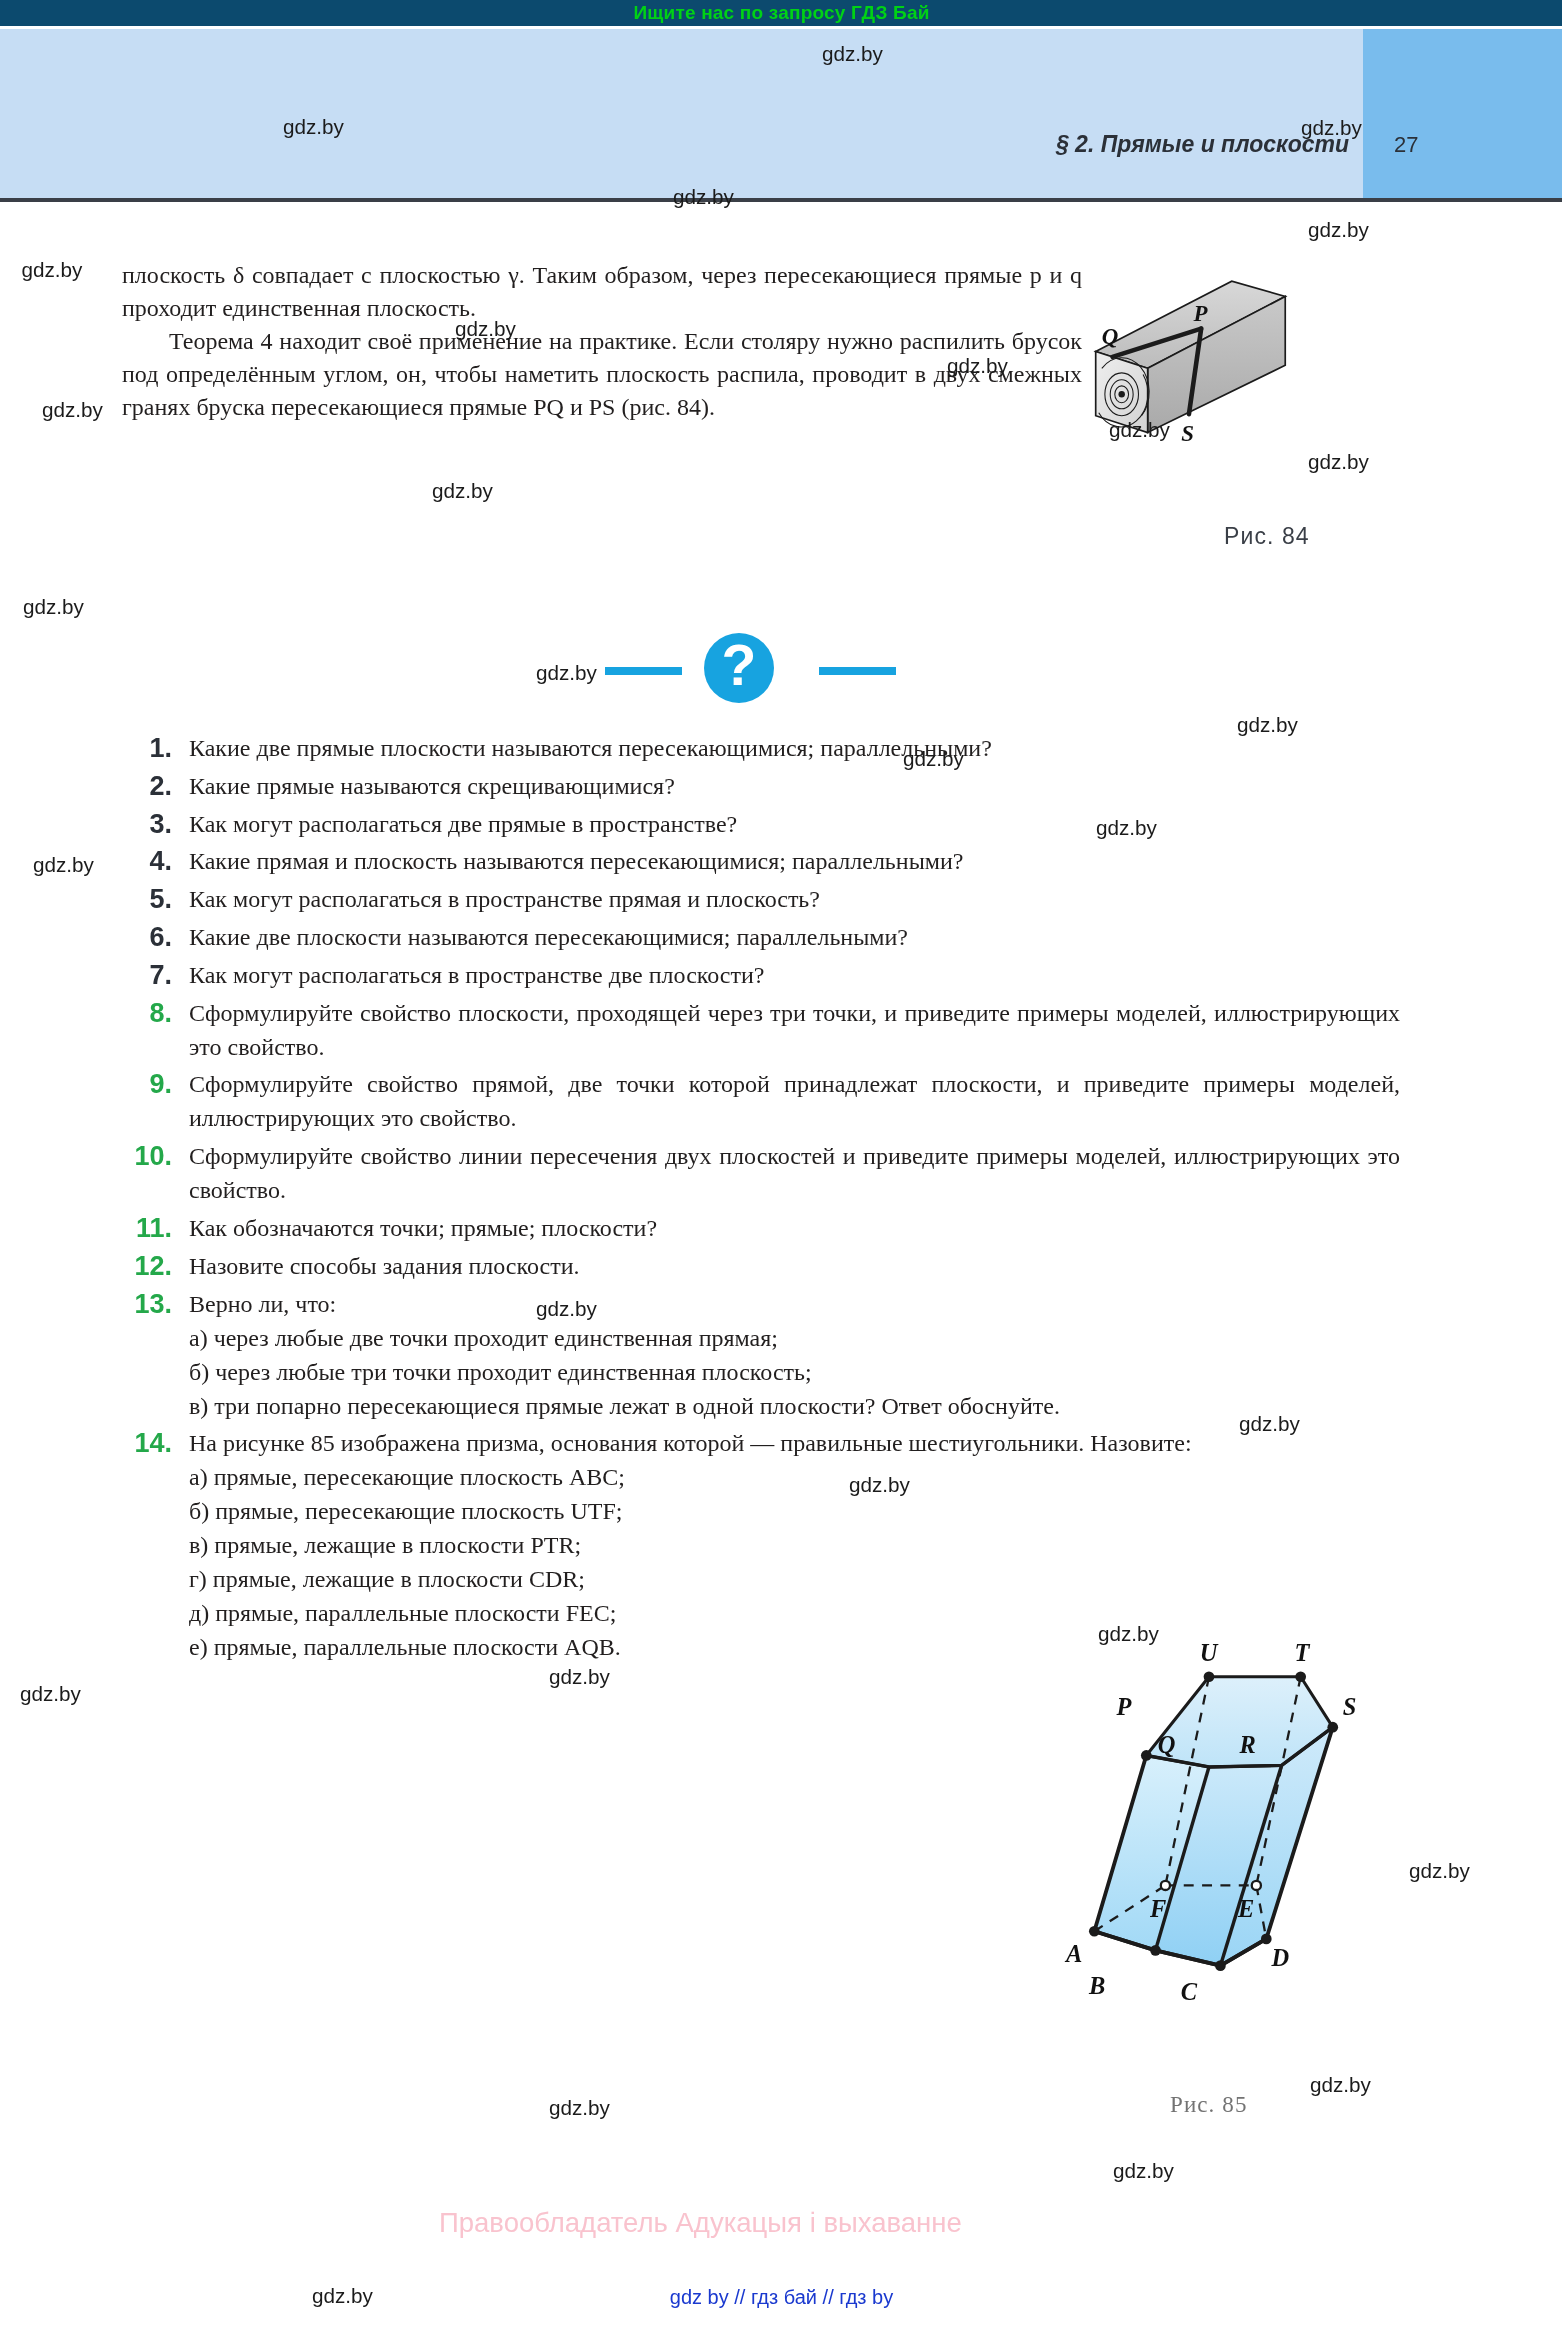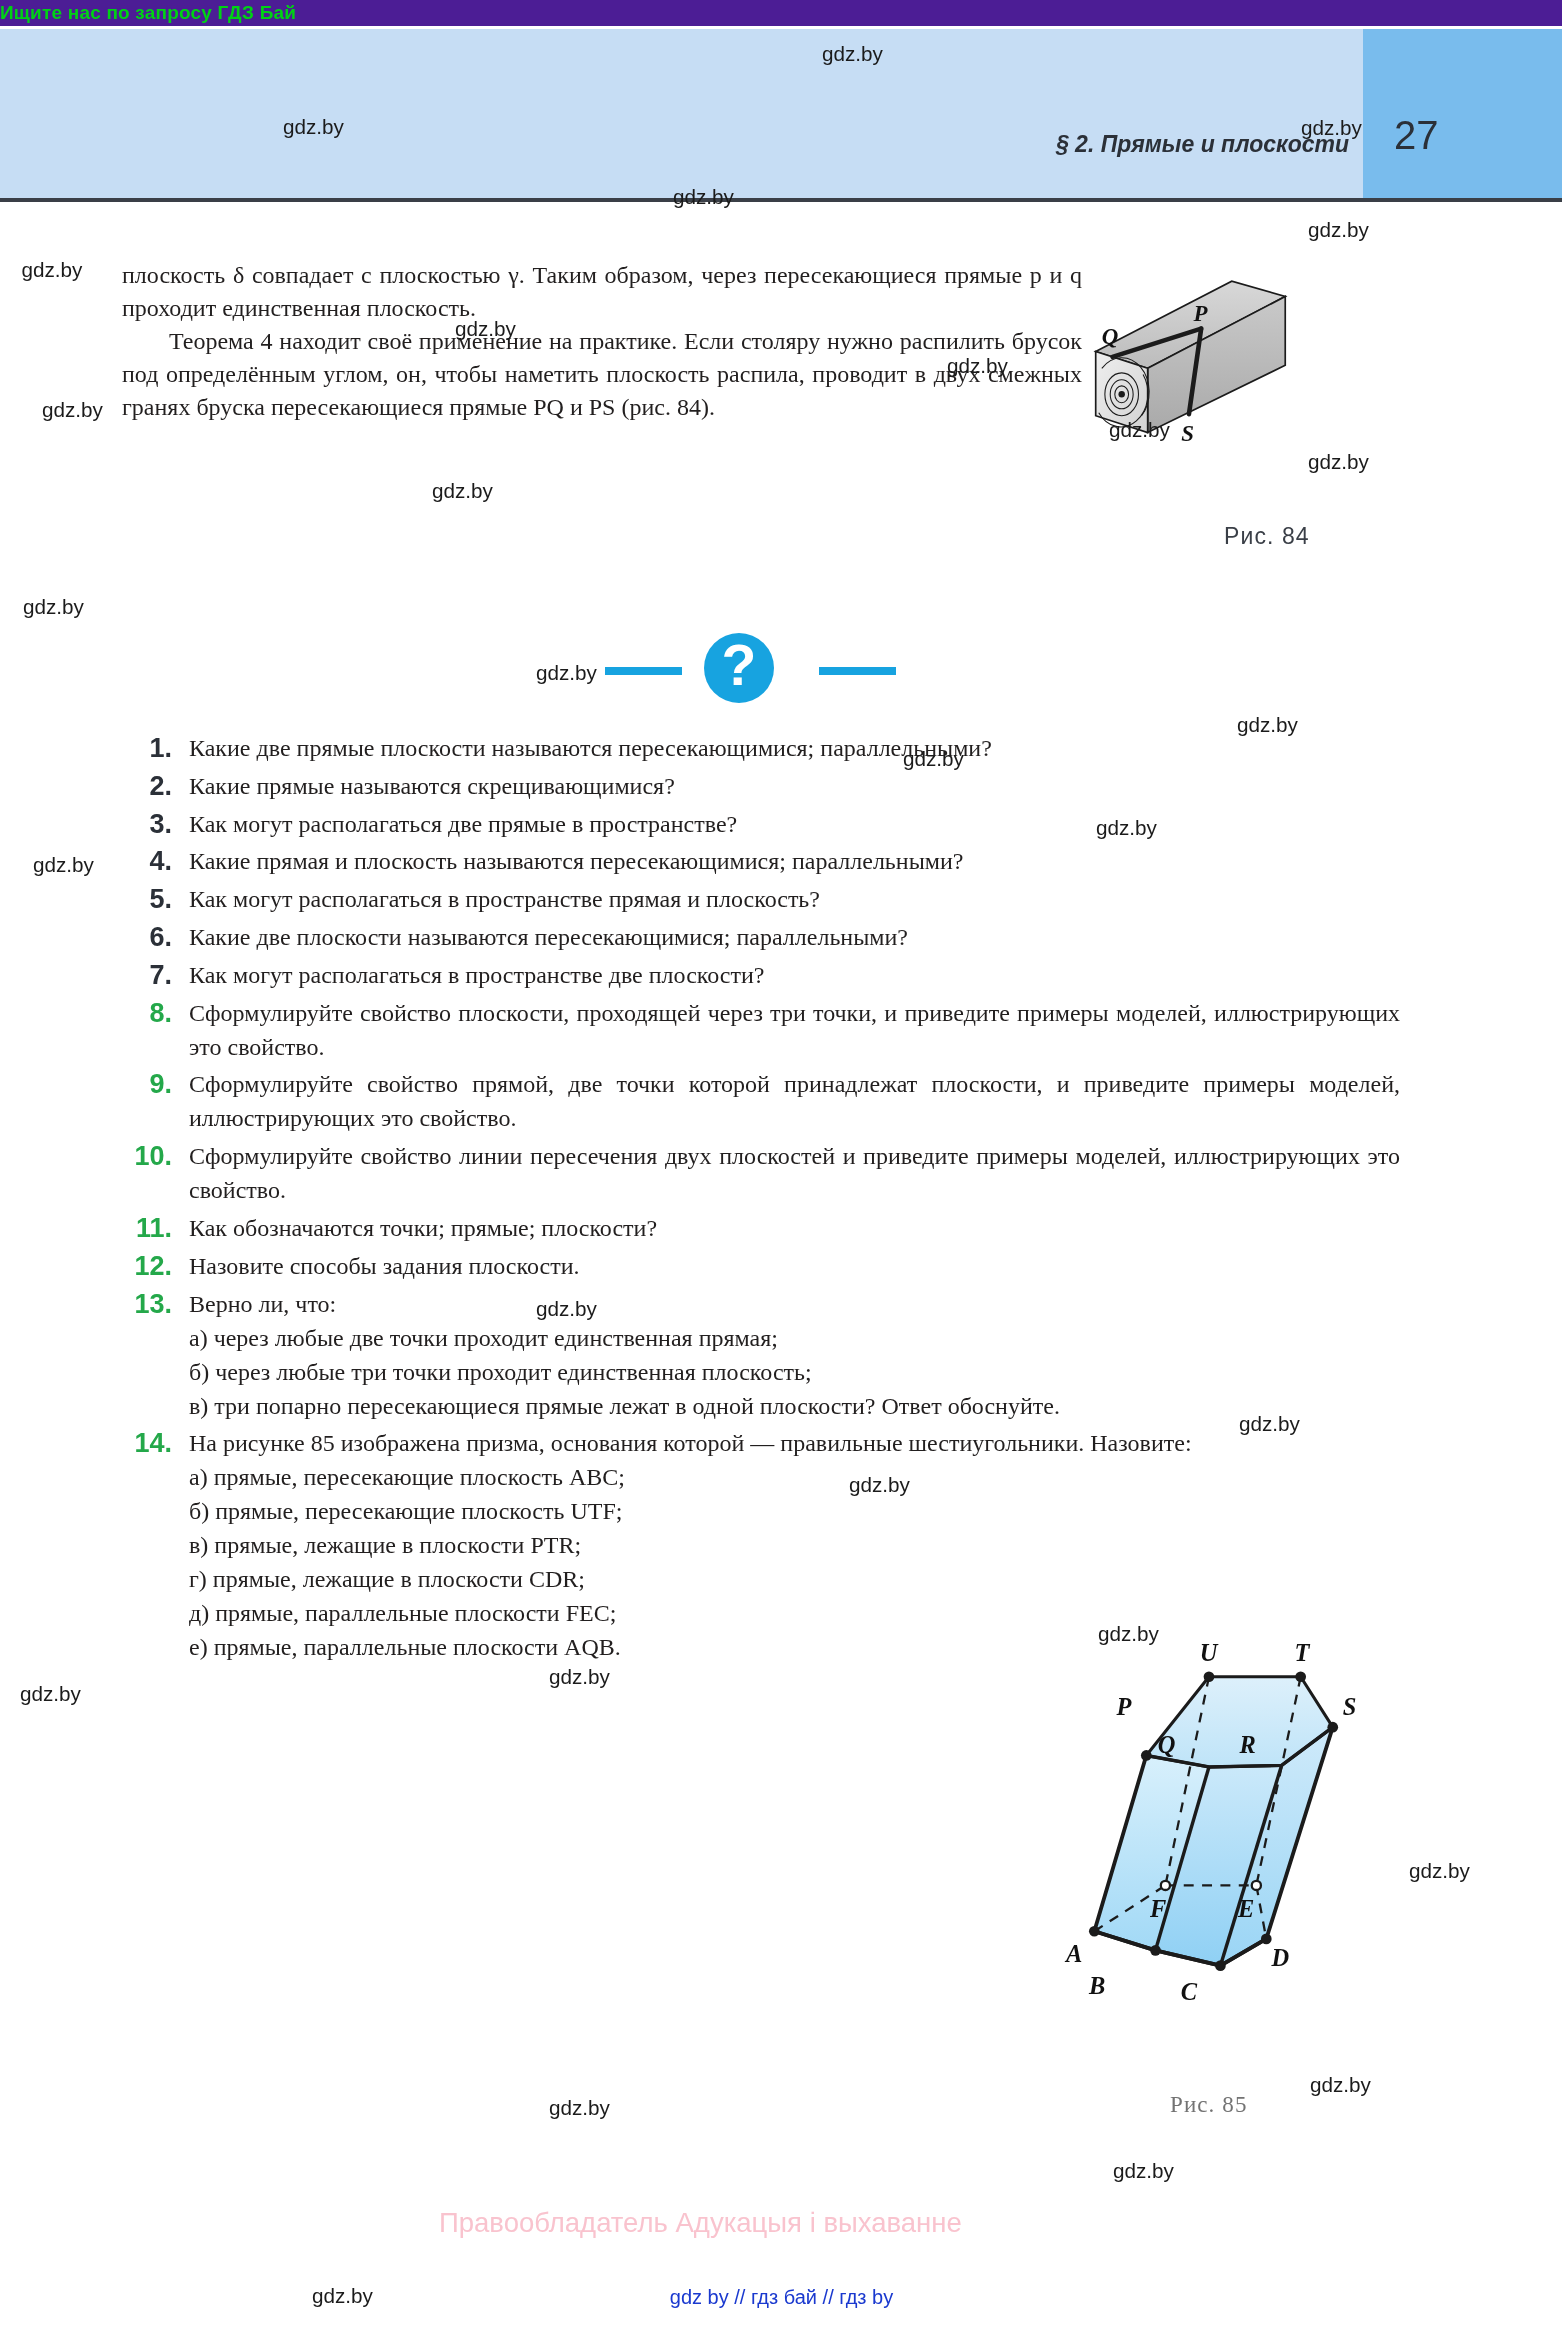--- a/index.html
+++ b/index.html
@@ -6,22 +6,22 @@
   body{
     width:1563px;height:2330px;
     background:#ffffff;
     font-family:"Liberation Serif", serif;
     position:relative;
     overflow:hidden;
   }
   
   .promo-bar{
     position:absolute;left:0;top:0;width:1563px;height:26px;
-    display:flex;align-items:center;justify-content:flex-start;
-    background:#4c1d95;
+    display:flex;align-items:center;justify-content:center;
+    background:#0c4a6e;
   }
   .promo-text{
     color:#00d215;font-family:"Liberation Sans",sans-serif;
     font-size:19px;font-weight:600;letter-spacing:0.2px;
   }
   
   .header-band{
     position:absolute;left:0;top:29px;width:1563px;height:171px;
     background:#c6ddf4;
   }
@@ -34,21 +34,21 @@
   }
   .section-title{
     position:absolute;right:214px;top:158px;transform:translateY(-100%);
     font-family:"Liberation Sans",sans-serif;
     font-style:italic;font-weight:700;font-size:23px;color:#2b3038;
     white-space:nowrap;
   }
   .page-number{
     position:absolute;left:1394px;top:158px;transform:translateY(-100%);
     font-family:"Liberation Sans",sans-serif;
-    font-size:40px;font-weight:400;color:#2b3038;
+    font-size:22px;font-weight:400;color:#2b3038;
   }
   
   .para{
     position:absolute;
     font-family:"Liberation Serif",serif;
     font-size:24px;line-height:33px;color:#221f1f;
     text-align:justify;
   }
   #para1{left:122px;top:259px;width:960px;}
   #para1 .ind{display:block;text-indent:47px;}

